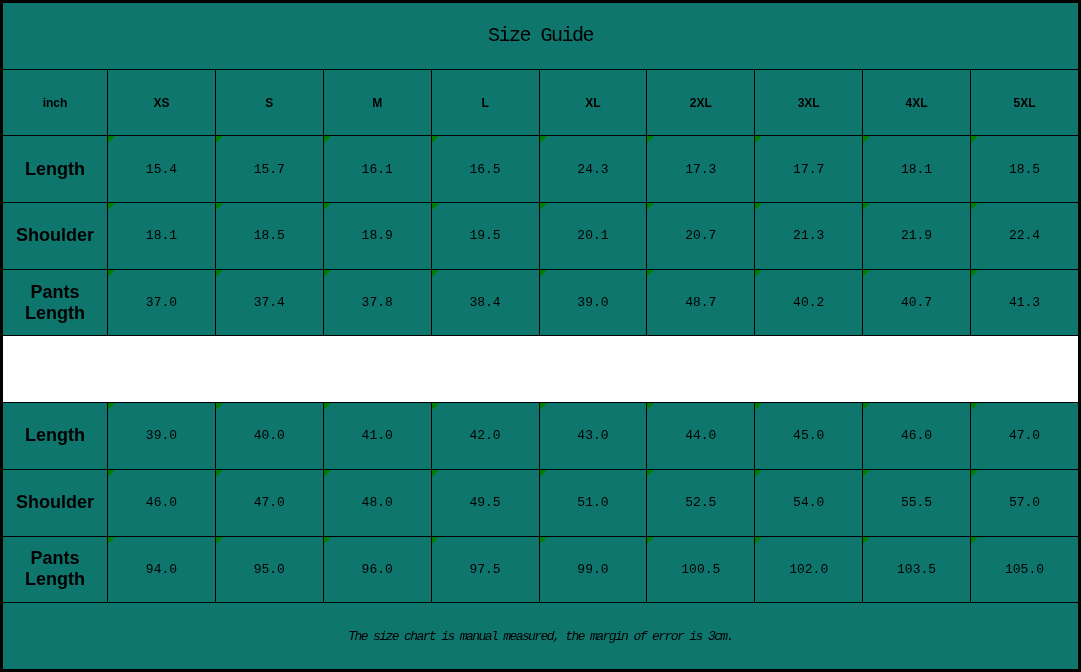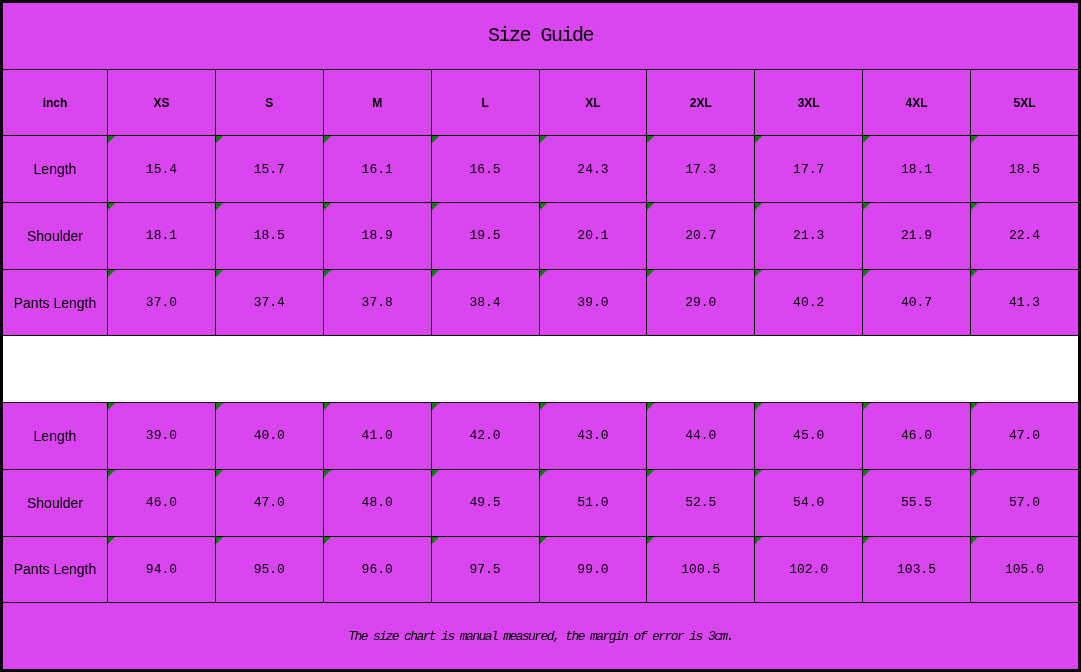--- a/index.html
+++ b/index.html
@@ -1,21 +1,21 @@
 <!DOCTYPE html>
 <html><head>
 <meta charset="utf-8">
 <style>
   html, body { margin: 0; padding: 0; background: #ffffff; }
   .sheet {
     width: 1081px;
     height: 672px;
     box-sizing: border-box;
     border: 2px solid #000000;
-    background: #d946ef;
+    background: #0f766e;
     font-family: "Liberation Sans", sans-serif;
   }
   table.size-table {
     width: 100%;
     height: 100%;
     border-collapse: collapse;
     table-layout: fixed;
   }
   table.size-table tr { height: 9.0909%; }
   table.size-table td {
@@ -30,22 +30,22 @@
     font-family: "Liberation Mono", "DejaVu Sans Mono", monospace;
     font-size: 20px;
     letter-spacing: -1.5px;
     font-weight: normal;
   }
   td.head-cell {
     font-weight: bold;
     font-size: 12px;
   }
   td.label-cell {
-    font-weight: normal;
-    font-size: 14px;
+    font-weight: bold;
+    font-size: 18px;
   }
   td.value-cell {
     font-size: 13px;
     font-weight: normal;
     position: relative;
     font-family: Liberation Mono, monospace;
   }
   .corner-tri {
     position: absolute;
     top: 0;
@@ -120,21 +120,21 @@
           <td class="value-cell"><span class="corner-tri"></span><span>21.9</span></td>
           <td class="value-cell"><span class="corner-tri"></span><span>22.4</span></td>
         </tr>
         <tr>
           <td class="label-cell">Pants Length</td>
           <td class="value-cell"><span class="corner-tri"></span><span>37.0</span></td>
           <td class="value-cell"><span class="corner-tri"></span><span>37.4</span></td>
           <td class="value-cell"><span class="corner-tri"></span><span>37.8</span></td>
           <td class="value-cell"><span class="corner-tri"></span><span>38.4</span></td>
           <td class="value-cell"><span class="corner-tri"></span><span>39.0</span></td>
-          <td class="value-cell"><span class="corner-tri"></span><span>29.0</span></td>
+          <td class="value-cell"><span class="corner-tri"></span><span>48.7</span></td>
           <td class="value-cell"><span class="corner-tri"></span><span>40.2</span></td>
           <td class="value-cell"><span class="corner-tri"></span><span>40.7</span></td>
           <td class="value-cell"><span class="corner-tri"></span><span>41.3</span></td>
         </tr>
         <tr>
           <td colspan="10" class="gap-cell"></td>
         </tr>
         <tr>
           <td class="label-cell">Length</td>
           <td class="value-cell"><span class="corner-tri"></span><span>39.0</span></td>

